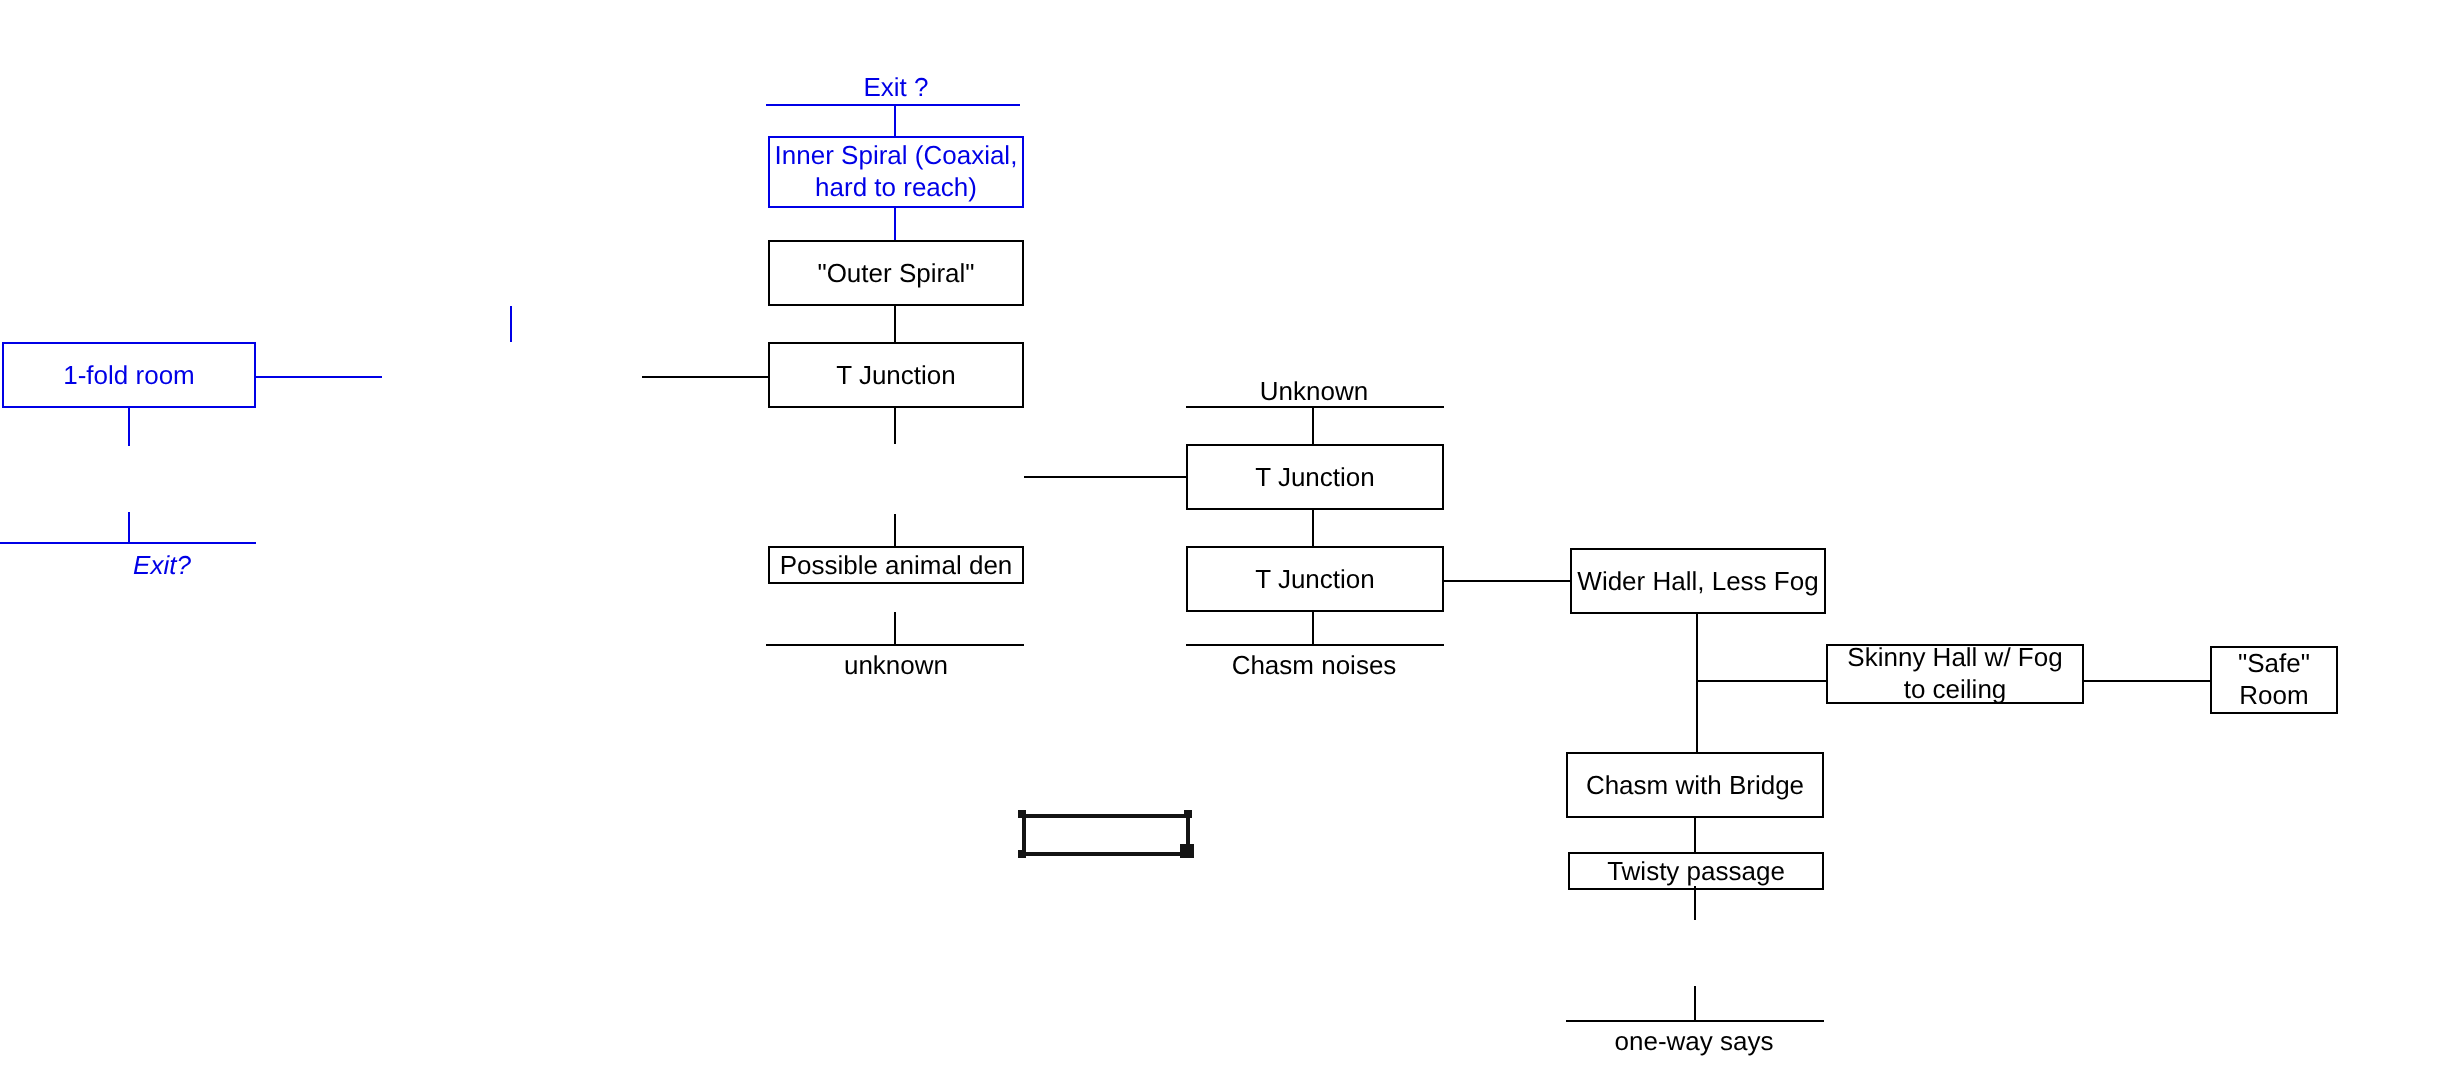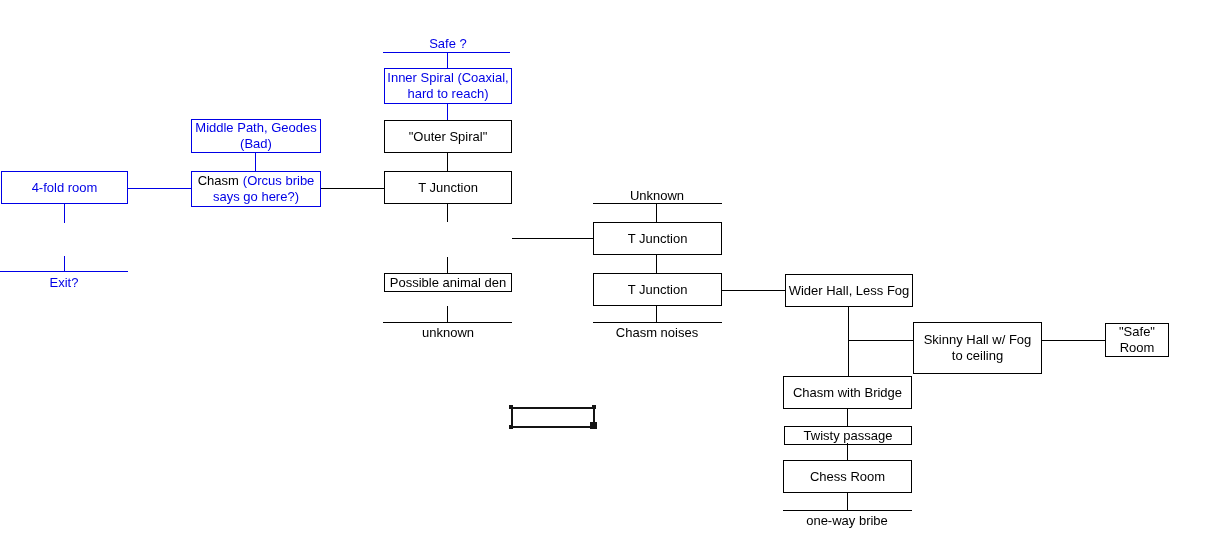--- a/index.html
+++ b/index.html
@@ -40,21 +40,21 @@
     border: 2px solid #141414;
     background: #ffffff;
   }
   .handle { position: absolute; background: #141414; }
 </style>
 </head>
 <body>
 
 <div id="canvas">
 
-  <div class="lbl blue" style="left:408px;top:36px;width:80px;">Safe ?</div>
+  <div class="lbl blue" style="left:408px;top:36px;width:80px;">Exit ?</div>
   <div class="hline blue" style="left:383px;top:52px;width:127px;"></div>
   <div class="vline blue" style="left:447px;top:53px;height:15px;"></div>
 
   <div class="box blue" style="left:384px;top:68px;width:128px;height:36px;">
     <span class="ln">Inner Spiral (Coaxial,</span>
     <span class="ln">hard to reach)</span>
   </div>
   <div class="vline blue" style="left:447px;top:104px;height:16px;"></div>
 
   <div class="box" style="left:384px;top:120px;width:128px;height:33px;">
@@ -69,41 +69,33 @@
 
   <div class="vline" style="left:447px;top:257px;height:16px;"></div>
 
   <div class="box" style="left:384px;top:273px;width:128px;height:19px;">
     <span class="ln">Possible animal den</span>
   </div>
   <div class="vline" style="left:447px;top:306px;height:16px;"></div>
   <div class="hline" style="left:383px;top:322px;width:129px;"></div>
   <div class="lbl" style="left:408px;top:325px;width:80px;">unknown</div>
 
-  <div class="box blue" style="left:191px;top:119px;width:130px;height:34px;">
-    <span class="ln">Middle Path, Geodes</span>
-    <span class="ln">(Bad)</span>
-  </div>
   <div class="vline blue" style="left:255px;top:153px;height:18px;"></div>
 
-  <div class="box blue" style="left:191px;top:171px;width:130px;height:36px;">
-    <span class="ln"><span class="black-text">Chasm</span><span>(Orcus bribe</span></span>
-    <span class="ln">says go here?)</span>
-  </div>
   <div class="hline blue" style="left:128px;top:188px;width:63px;"></div>
   <div class="hline" style="left:321px;top:188px;width:63px;"></div>
 
   <div class="box blue" style="left:1px;top:171px;width:127px;height:33px;">
-    <span class="ln">4-fold room</span>
+    <span class="ln">1-fold room</span>
   </div>
   <div class="vline blue" style="left:64px;top:204px;height:19px;"></div>
 
   <div class="vline blue" style="left:64px;top:256px;height:15px;"></div>
   <div class="hline blue" style="left:0px;top:271px;width:128px;"></div>
-  <div class="lbl blue" style="left:24px;top:275px;width:80px;">Exit?</div>
+  <div class="lbl blue" style="left:41px;top:275px;width:80px;font-style:italic;">Exit?</div>
 
   <div class="lbl" style="left:617px;top:188px;width:80px;">Unknown</div>
   <div class="hline" style="left:593px;top:203px;width:129px;"></div>
   <div class="vline" style="left:656px;top:203px;height:19px;"></div>
 
   <div class="hline" style="left:512px;top:238px;width:81px;"></div>
 
   <div class="box" style="left:593px;top:222px;width:129px;height:33px;">
     <span class="ln">T Junction</span>
   </div>
@@ -117,46 +109,43 @@
   <div class="lbl" style="left:607px;top:325px;width:100px;">Chasm noises</div>
 
   <div class="hline" style="left:722px;top:290px;width:63px;"></div>
 
   <div class="box" style="left:785px;top:274px;width:128px;height:33px;">
     <span class="ln">Wider Hall, Less Fog</span>
   </div>
   <div class="vline" style="left:848px;top:307px;height:69px;"></div>
 
   <div class="hline" style="left:849px;top:340px;width:64px;"></div>
-  <div class="box" style="left:913px;top:322px;width:129px;height:52px;">
+  <div class="box" style="left:913px;top:322px;width:129px;height:30px;">
     <span class="ln">Skinny Hall w/ Fog</span>
     <span class="ln">to ceiling</span>
   </div>
   <div class="hline" style="left:1042px;top:340px;width:63px;"></div>
   <div class="box" style="left:1105px;top:323px;width:64px;height:34px;">
     <span class="ln">"Safe"</span>
     <span class="ln">Room</span>
   </div>
 
   <div class="box" style="left:783px;top:376px;width:129px;height:33px;">
     <span class="ln">Chasm with Bridge</span>
   </div>
   <div class="vline" style="left:847px;top:409px;height:17px;"></div>
 
   <div class="box" style="left:784px;top:426px;width:128px;height:19px;line-height:14px;">
     <span class="ln">Twisty passage</span>
   </div>
   <div class="vline" style="left:847px;top:443px;height:17px;"></div>
 
-  <div class="box" style="left:783px;top:460px;width:129px;height:33px;">
-    <span class="ln">Chess Room</span>
-  </div>
   <div class="vline" style="left:847px;top:493px;height:17px;"></div>
   <div class="hline" style="left:783px;top:510px;width:129px;"></div>
-  <div class="lbl" style="left:797px;top:513px;width:100px;">one-way bribe</div>
+  <div class="lbl" style="left:797px;top:513px;width:100px;">one-way says</div>
 
   <div class="selrect" style="left:511px;top:407px;width:84px;height:21px;"></div>
   <div class="handle" style="left:509px;top:405px;width:4px;height:4px;"></div>
   <div class="handle" style="left:592px;top:405px;width:4px;height:4px;"></div>
   <div class="handle" style="left:509px;top:425px;width:4px;height:4px;"></div>
   <div class="handle" style="left:590px;top:422px;width:7px;height:7px;"></div>
 
 </div>
 
 </body></html>

